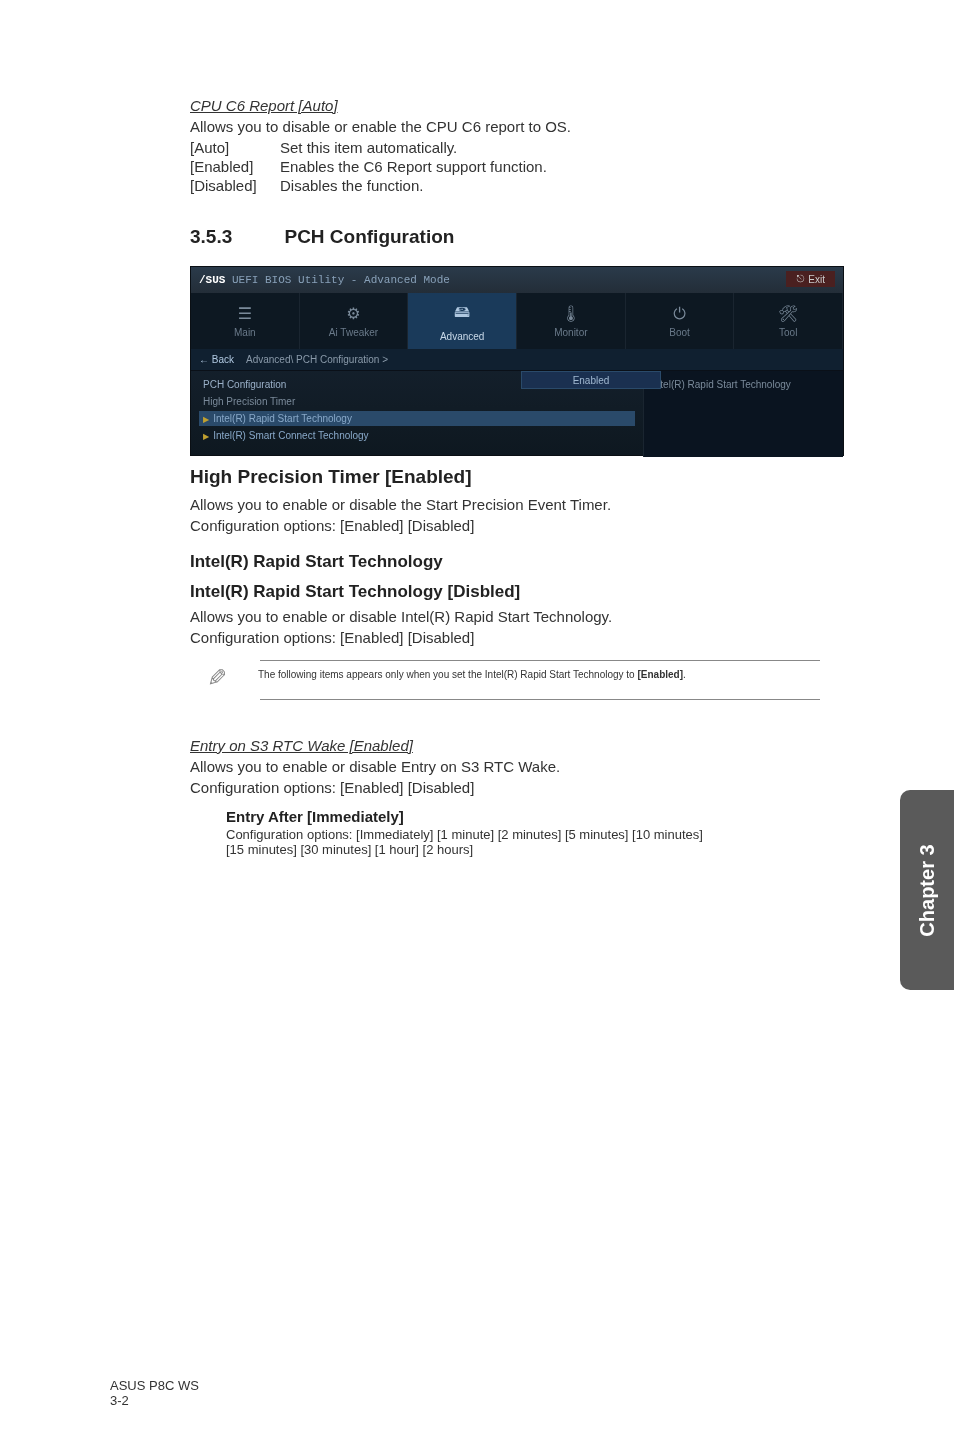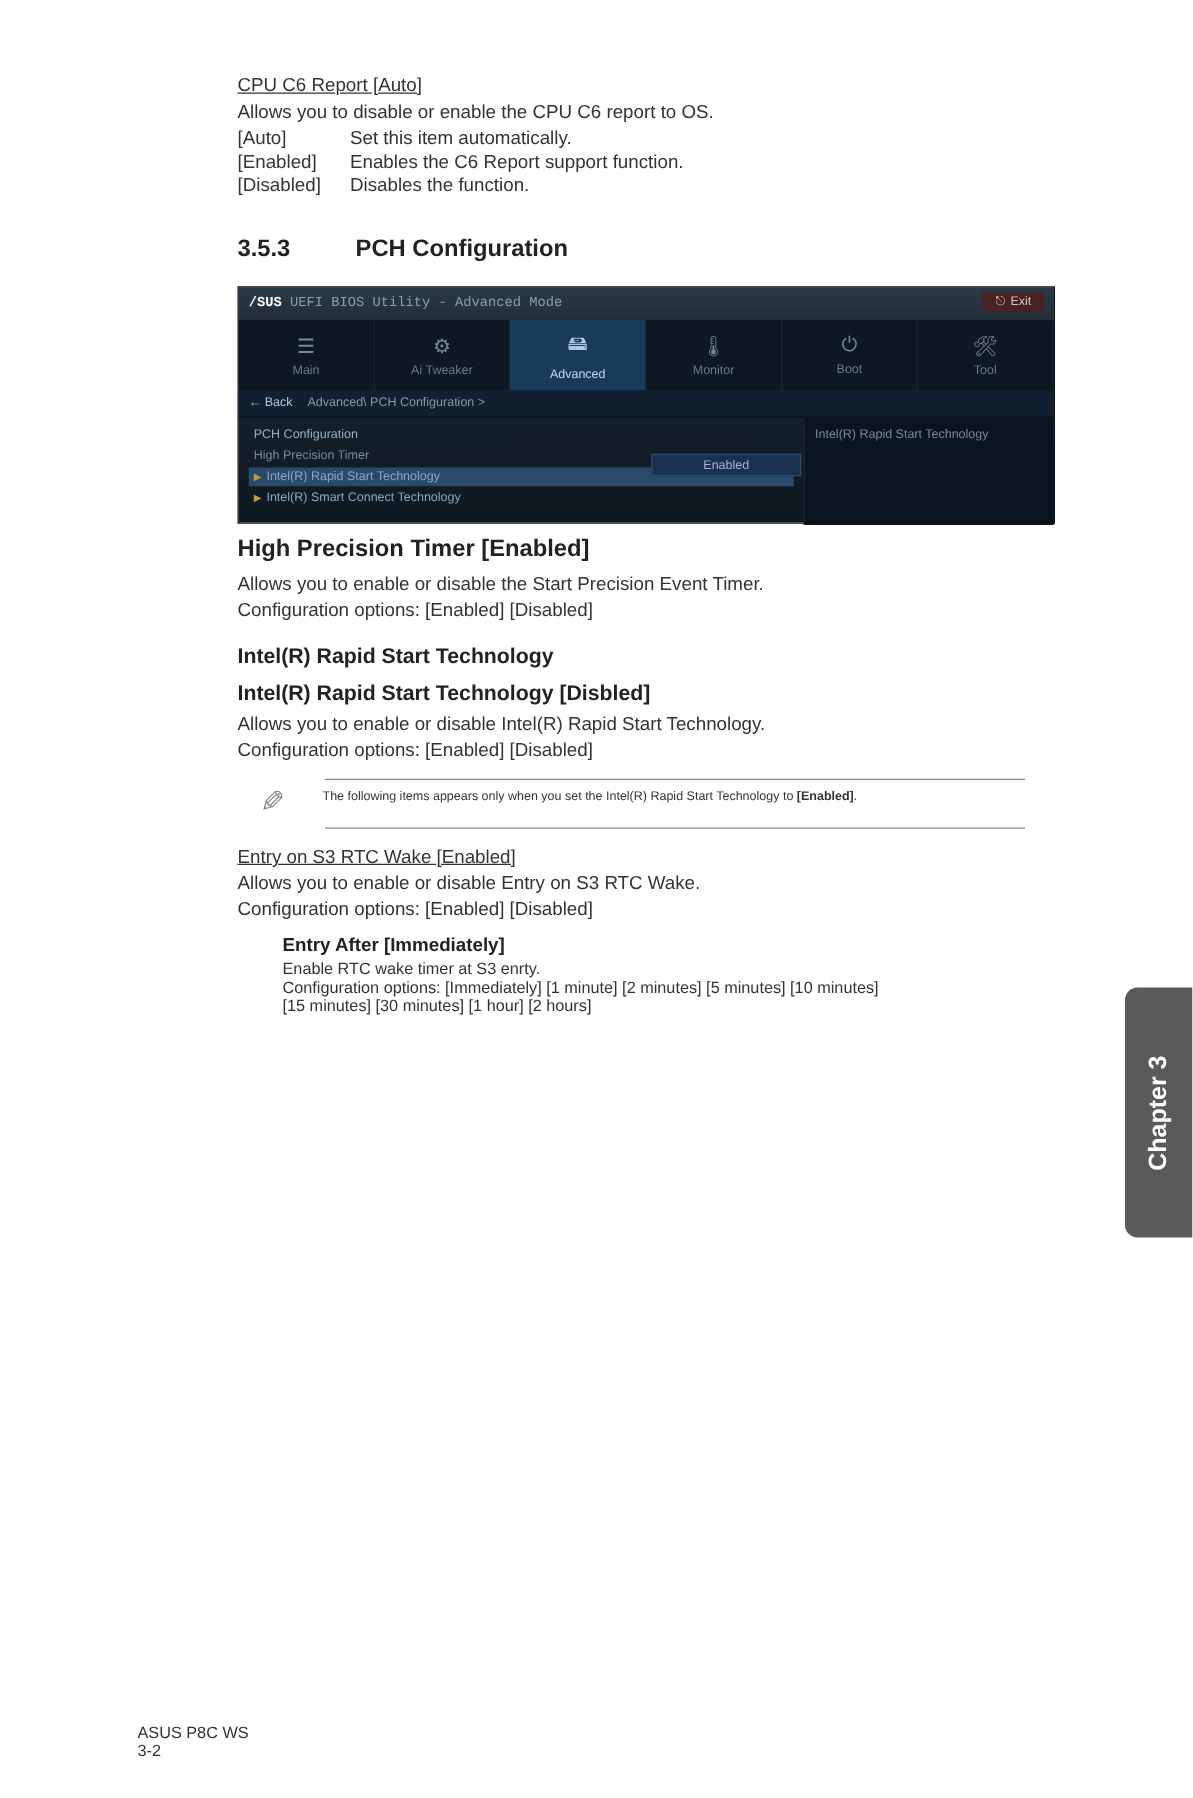--- a/index.html
+++ b/index.html
@@ -12,24 +12,26 @@
       background: #fff;
       width: 954px;
       margin: 0 auto;
       position: relative;
       min-height: 1438px;
     }
     .content {
       padding: 60px 110px 0 190px;
     }
     .sub-heading {
+      font-style: italic;
       text-decoration: underline;
       font-size: 15px;
       color: #333;
       margin-bottom: 4px;
+      margin-top: 37px;
     }
     .desc {
       font-size: 15px;
       color: #333;
       margin-bottom: 4px;
     }
     .option-row {
       font-size: 15px;
       color: #333;
       display: flex;
@@ -163,22 +165,22 @@
       margin: 2px -4px;
     }
     .arrow-sm {
       color: #c0a030;
       font-size: 8px;
       margin-right: 4px;
     }
     .bios-dropdown {
       position: absolute;
       left: 330px;
-      top: 133px;
-      width: 120px;
+      top: 104px;
+      width: 140px;
       height: 18px;
       background: #1a3050;
       border: 1px solid #2a4a6a;
       color: #a0b8d0;
       font-size: 10px;
       display: flex;
       align-items: center;
       justify-content: center;
     }
     .bios-right {
@@ -371,21 +373,20 @@
       <span><span>The following items appears only when you set the Intel(R) Rapid Start Technology to </span><strong>[Enabled]</strong><span>.</span></span>
     </div>
   </div>
 
   <div class="sub-heading">Entry on S3 RTC Wake [Enabled]</div>
   <div class="desc">Allows you to enable or disable Entry on S3 RTC Wake.</div>
   <div class="desc" style="margin-bottom:12px;">Configuration options: [Enabled] [Disabled]</div>
 
   <div class="sub2">
     <div class="sub2-title">Entry After [Immediately]</div>
-    <div class="sub2-text">Enable RTC wake timer at S3 enrty.</div>
     <div class="sub2-text">Configuration options: [Immediately] [1 minute] [2 minutes] [5 minutes] [10 minutes]</div>
     <div class="sub2-text">[15 minutes] [30 minutes] [1 hour] [2 hours]</div>
   </div>
 </div>
 
 <div class="side-tab">
   <div class="side-tab-text">Chapter 3</div>
 </div>
 
 <div class="footer">

